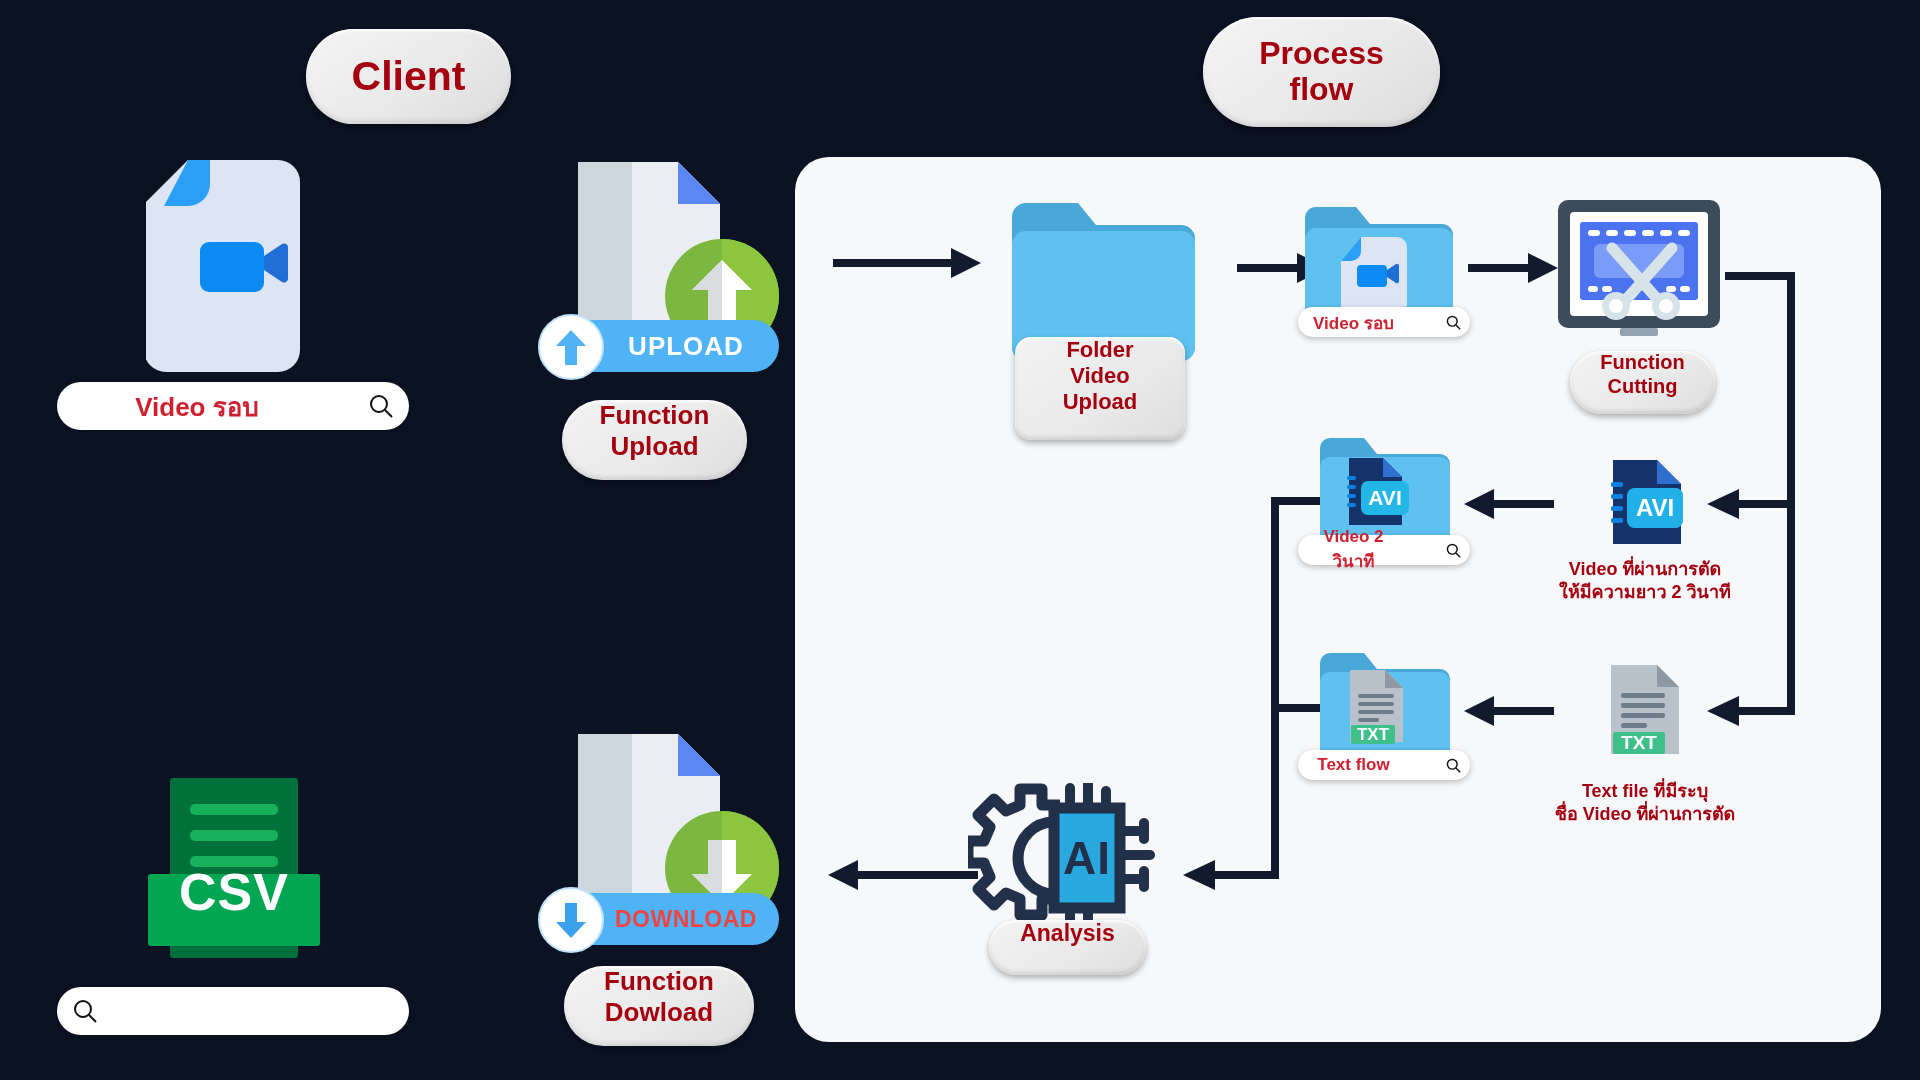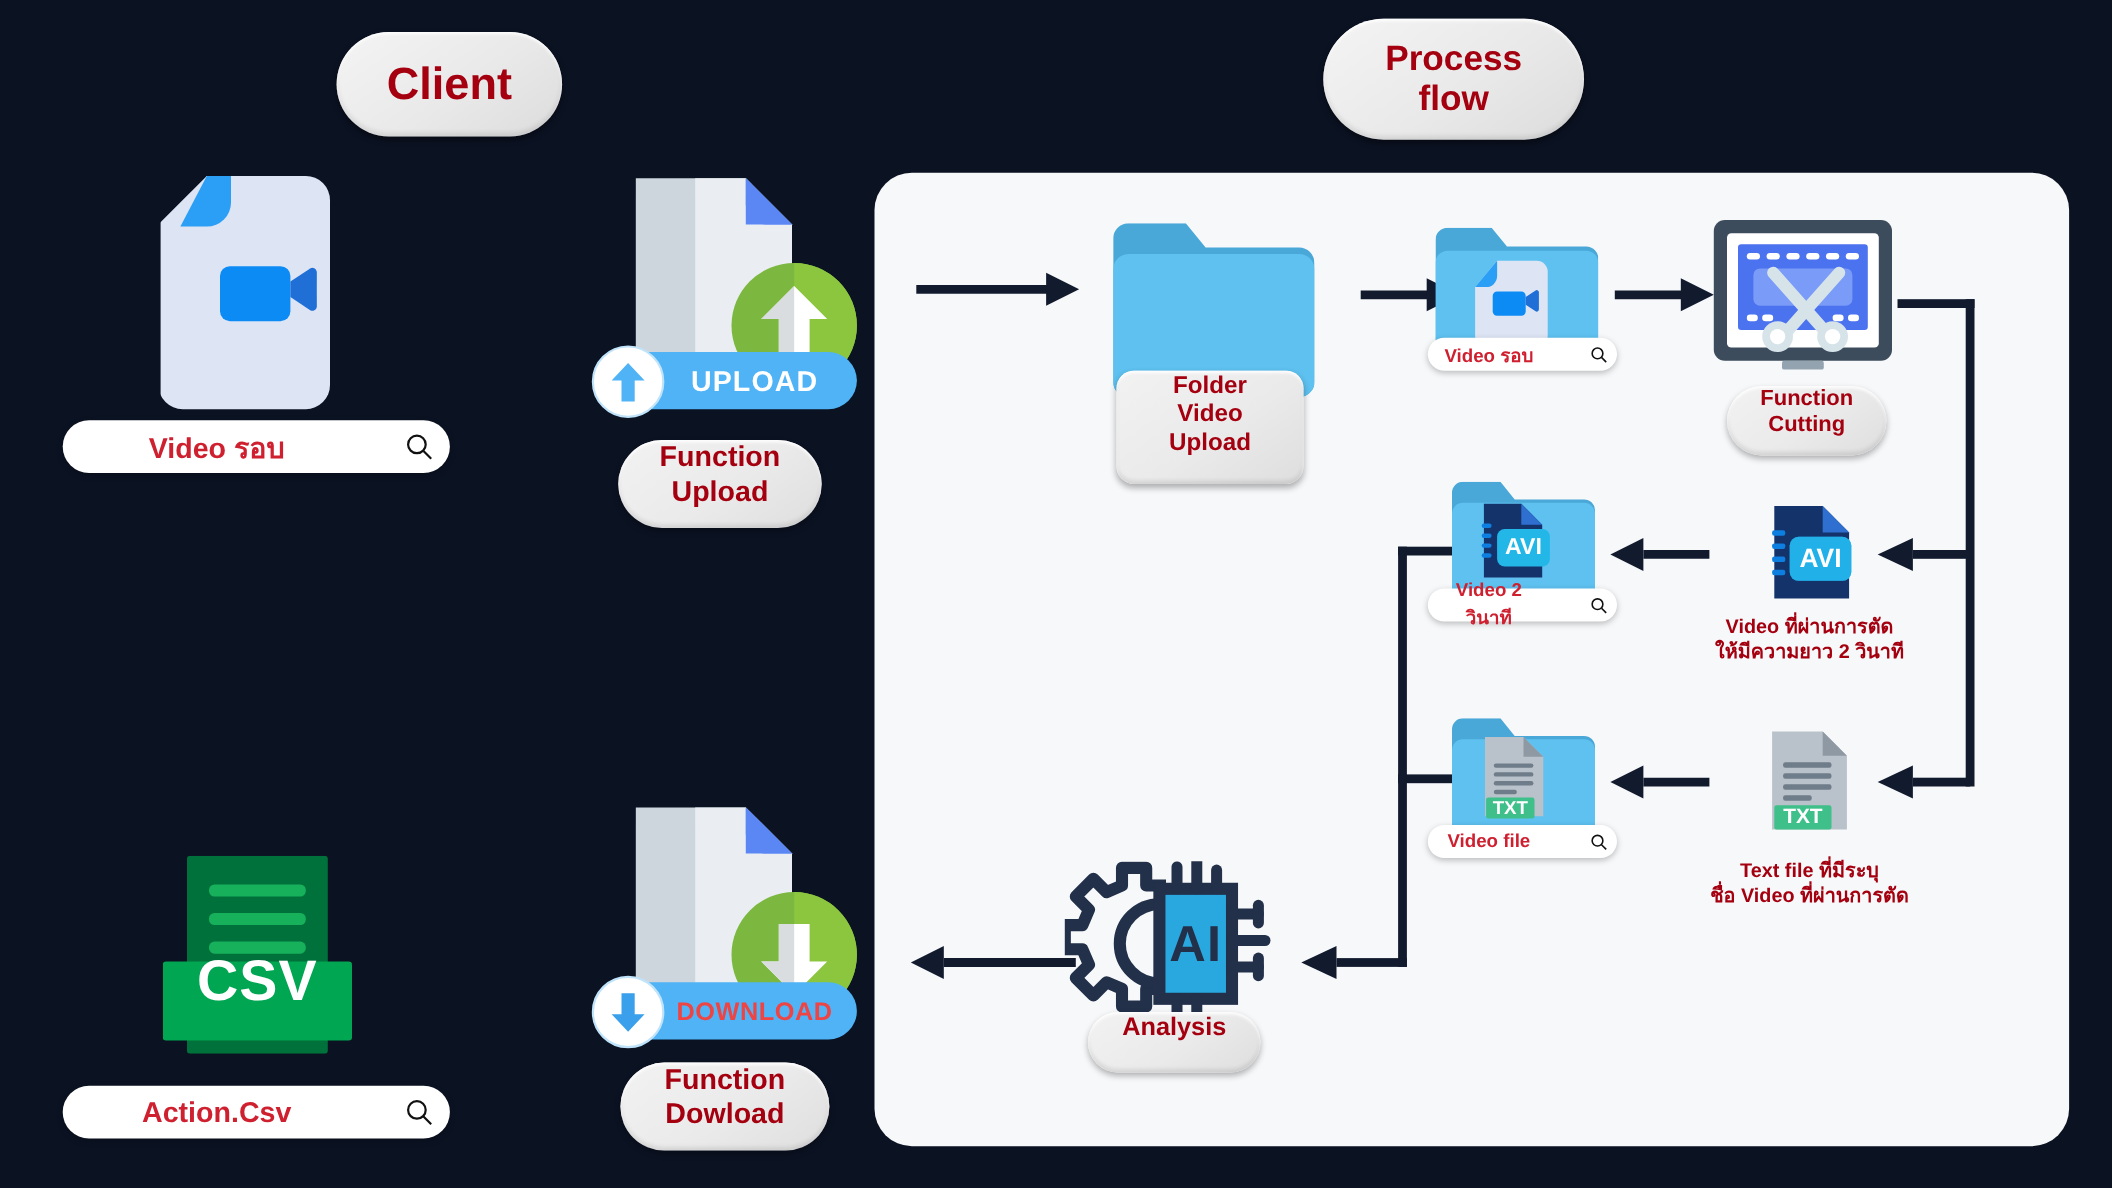--- a/index.html
+++ b/index.html
@@ -128,21 +128,20 @@
 <svg class="abs" style="left:148px;top:778px;" width="172" height="180" viewBox="0 0 172 180">
   <rect x="22" y="0" width="128" height="180" rx="3" fill="#00713a"></rect>
   <rect x="42" y="26" width="88" height="11" rx="5" fill="#17b15c"></rect>
   <rect x="42" y="52" width="88" height="11" rx="5" fill="#17b15c"></rect>
   <rect x="42" y="78" width="88" height="11" rx="5" fill="#17b15c"></rect>
   <rect x="0" y="96" width="172" height="72" rx="3" fill="#00a651"></rect>
 </svg>
 <div class="abs" style="left:148px;top:856px;width:172px;height:72px;display:flex;align-items:center;justify-content:center;color:#fff;font-weight:bold;font-size:52px;letter-spacing:1px;">CSV</div>
 
 <div class="search-pill" style="left:57px;top:987px;width:352px;height:48px;padding:0 14px;box-sizing:border-box;">
-  <span class="txt" style="font-size:26px;">Action.Csv</span>
   <svg class="mag" width="28" height="28" viewBox="0 0 28 28">
     <circle cx="12" cy="12" r="8" fill="none" stroke="#111" stroke-width="2"></circle>
     <line x1="18" y1="18" x2="25" y2="25" stroke="#111" stroke-width="2"></line>
   </svg>
 </div>
 
 <svg class="abs" style="left:570px;top:730px;" width="212" height="210" viewBox="0 0 212 210">
   <path d="M8 4 h100 l42 42 v150 h-142 z" fill="#ced6dd"></path>
   <path d="M62 4 h46 l42 42 v150 h-88 z" fill="#eaeef2"></path>
   <path d="M108 4 l42 42 h-42 z" fill="#5b87f5"></path>
@@ -343,21 +342,21 @@
   <g fill="#6f7c89">
     <rect x="38" y="41" width="36" height="4" rx="2"></rect>
     <rect x="38" y="49" width="36" height="4" rx="2"></rect>
     <rect x="38" y="57" width="36" height="4" rx="2"></rect>
     <rect x="38" y="65" width="21" height="4" rx="2"></rect>
   </g>
   <rect x="31" y="72" width="44" height="19" rx="2" fill="#3fbf8a"></rect>
 </svg>
 <div class="abs" style="left:1351px;top:725px;width:44px;height:19px;display:flex;align-items:center;justify-content:center;color:#fff;font-weight:bold;font-size:17px;">TXT</div>
 <div class="search-pill" style="left:1298px;top:750px;width:172px;height:30px;padding:0 8px;box-sizing:border-box;">
-  <span class="txt" style="font-size:17px;">Video file</span>
+  <span class="txt" style="font-size:17px;">Text flow</span>
   <svg class="mag" width="17" height="17" viewBox="0 0 28 28">
     <circle cx="12" cy="12" r="8" fill="none" stroke="#111" stroke-width="2.4"></circle>
     <line x1="18" y1="18" x2="25" y2="25" stroke="#111" stroke-width="2.4"></line>
   </svg>
 </div>
 
 <svg class="abs" style="left:968px;top:783px;" width="190" height="150" viewBox="0 0 190 150">
 
   <g fill="none" stroke="#22304a" stroke-width="11" stroke-linejoin="round">
     <path d="M92 22 h-18 v-16 h-22 v16 l-14 6 -12 -12 -16 16 12 12 -6 14 h-16 v22 h16 l6 14 -12 12 16 16 12 -12 14 6 v16 h22 v-16 h18"></path>

